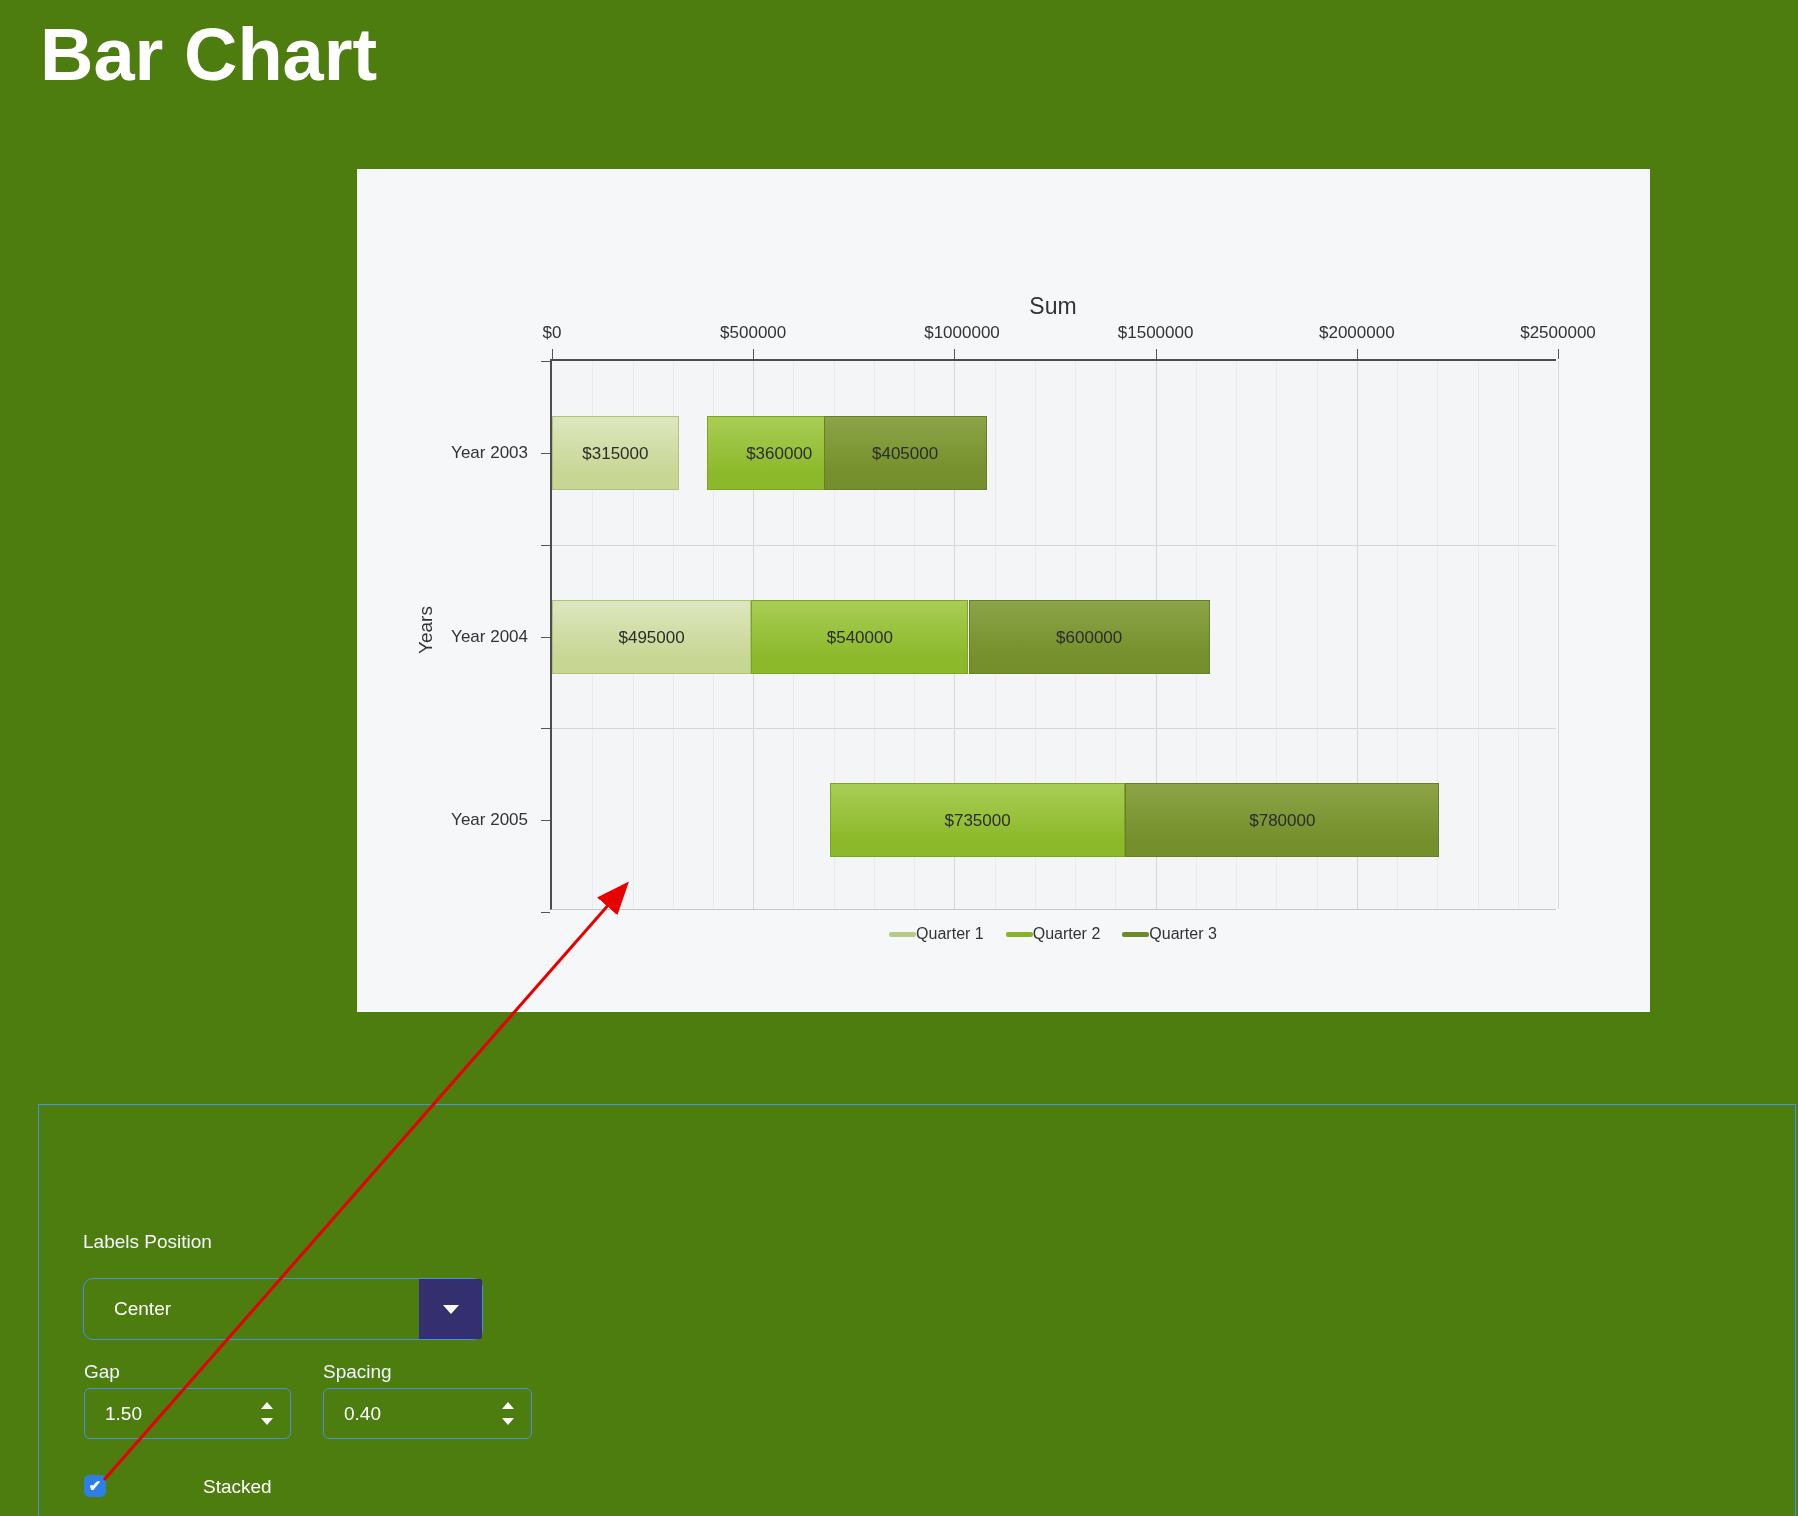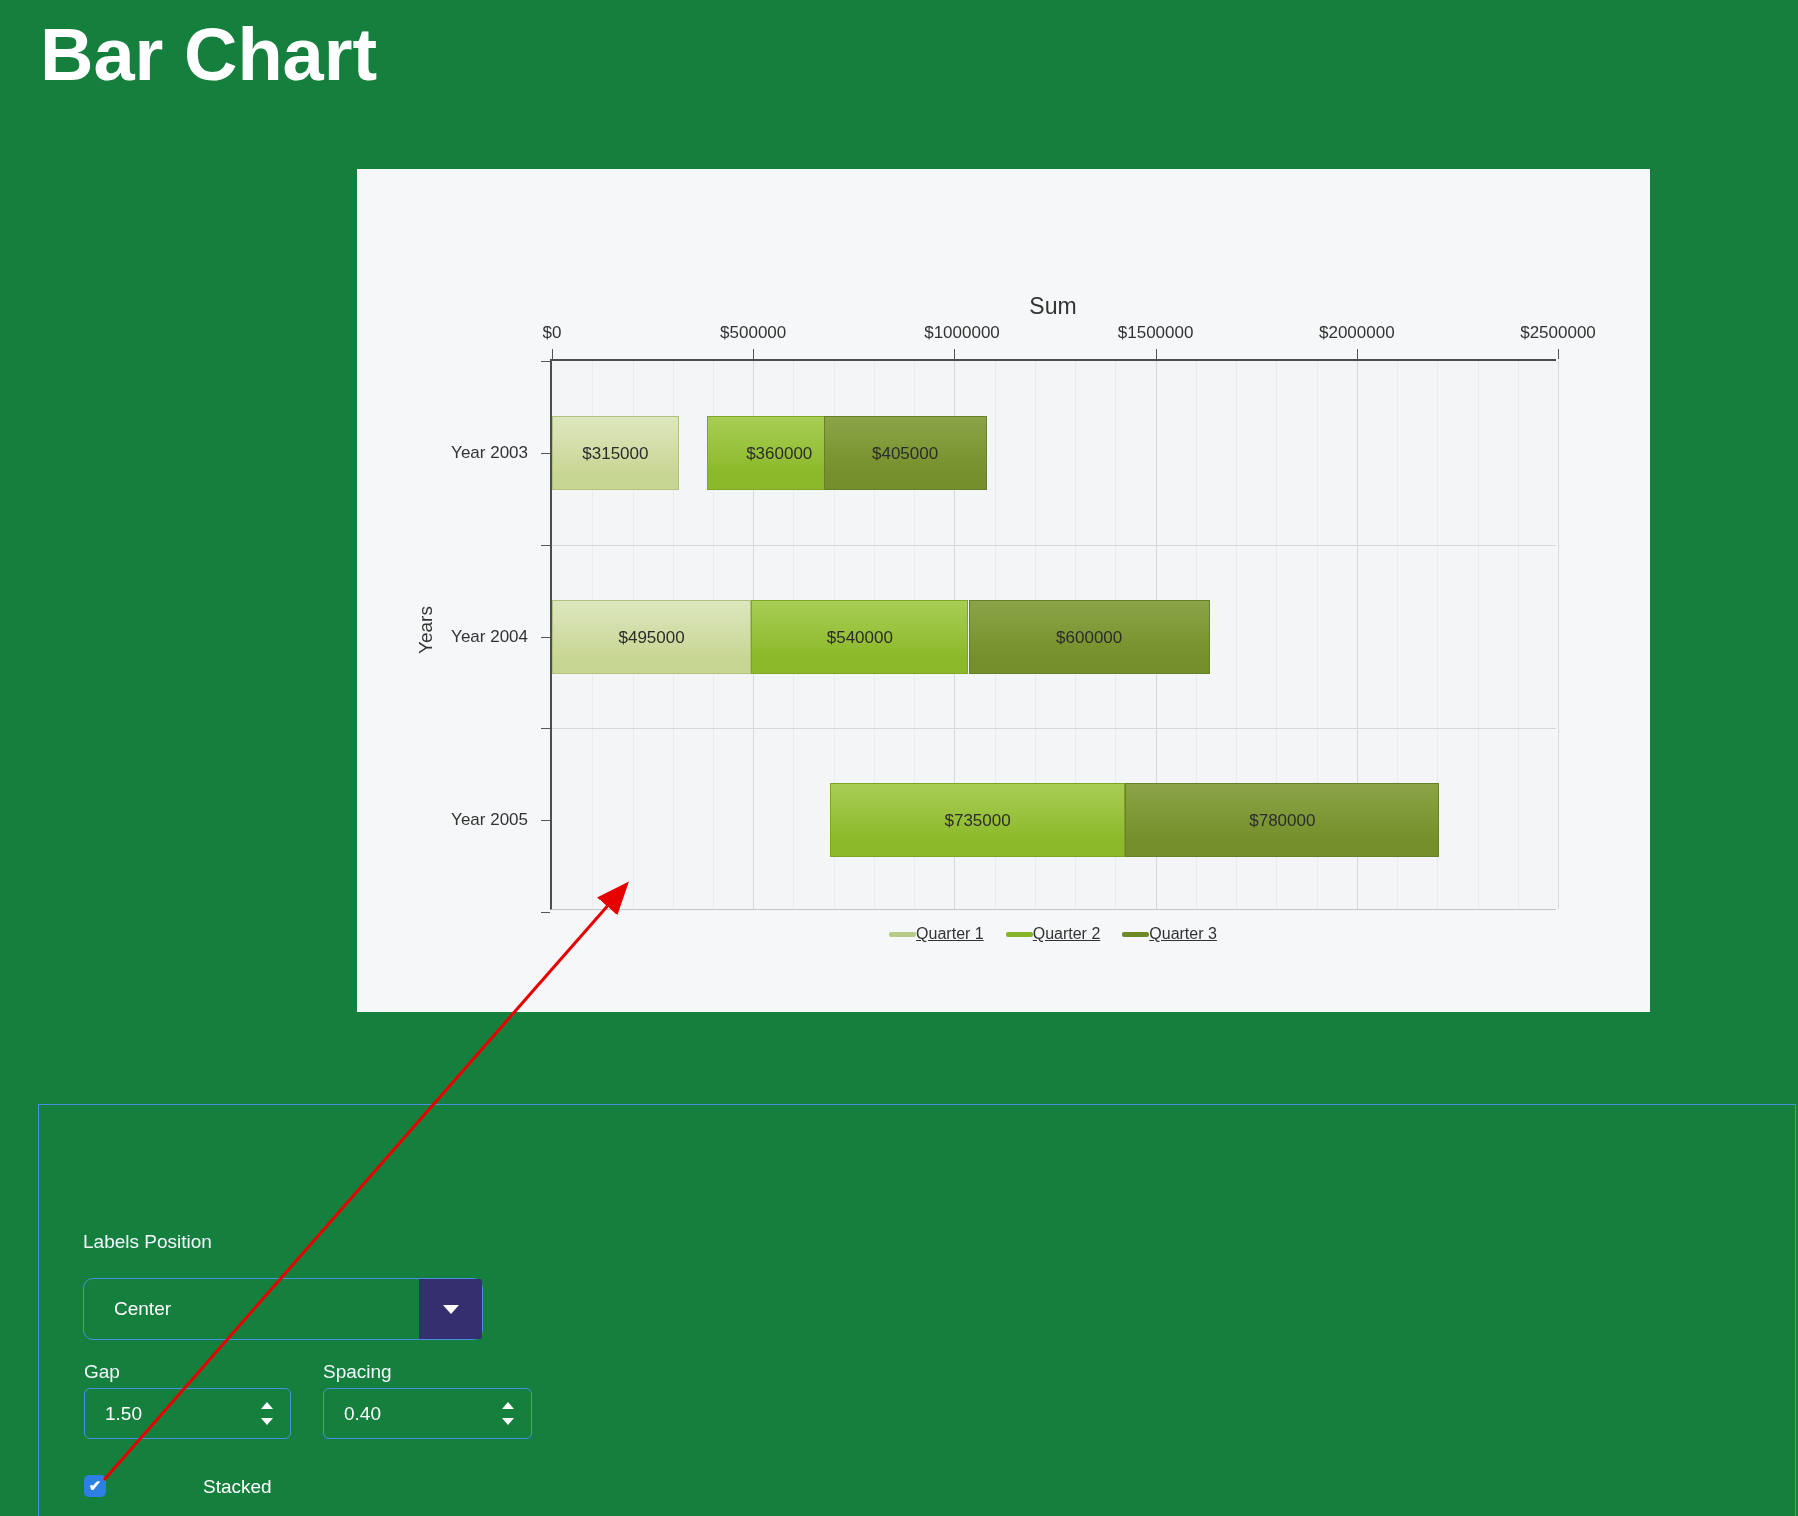--- a/index.html
+++ b/index.html
@@ -1,19 +1,19 @@
 <!DOCTYPE html>
 <html><head>
 <meta charset="utf-8">
 <style>
   * { margin:0; padding:0; box-sizing:border-box; }
   html,body { background:#0c1a3a; }
   .page {
     position:relative; width:1798px; height:1516px; overflow:hidden;
-    background:#15803d; font-family:"Liberation Sans", sans-serif;
+    background:#4d7c0f; font-family:"Liberation Sans", sans-serif;
   }
   
   .page-title {
     position:absolute; left:40px; top:12px;
     font-size:74px; font-weight:bold; color:#ffffff; letter-spacing:0px;
   }
   
   .chart-panel {
     position:absolute; left:357px; top:169px; width:1293px; height:843px;
     background:#f6f7f9; color:#333;
@@ -50,21 +50,21 @@
     font-size:17px; color:#333; transform:translateY(-50%); white-space:nowrap;
   }
   .bar-seg {
     position:absolute; height:74px; text-align:center;
     font-size:17px; color:#2c2c2c; line-height:74px; overflow:hidden; white-space:nowrap;
   }
   .legend {
     position:absolute; left:193px; top:753px; width:1006px; height:24px;
     display:flex; justify-content:center; align-items:center; gap:22px;
   }
-  .legend-item { display:flex; align-items:center; font-size:16px; color:#333;text-decoration:underline; }
+  .legend-item { display:flex; align-items:center; font-size:16px; color:#333; }
   .legend-marker { width:27px; height:5px; border-radius:2px; }
   
   .settings {
     position:absolute; left:38px; top:1104px; width:1758px; height:460px;
     border:1px solid #4a90e2; color:#ffffff;
   }
   .settings-header {
     height:76px; display:flex; align-items:center; padding-left:31px;
     border-bottom:1px solid rgba(74,144,226,0.65);
     font-size:19px; font-weight:bold; letter-spacing:0.5px;

